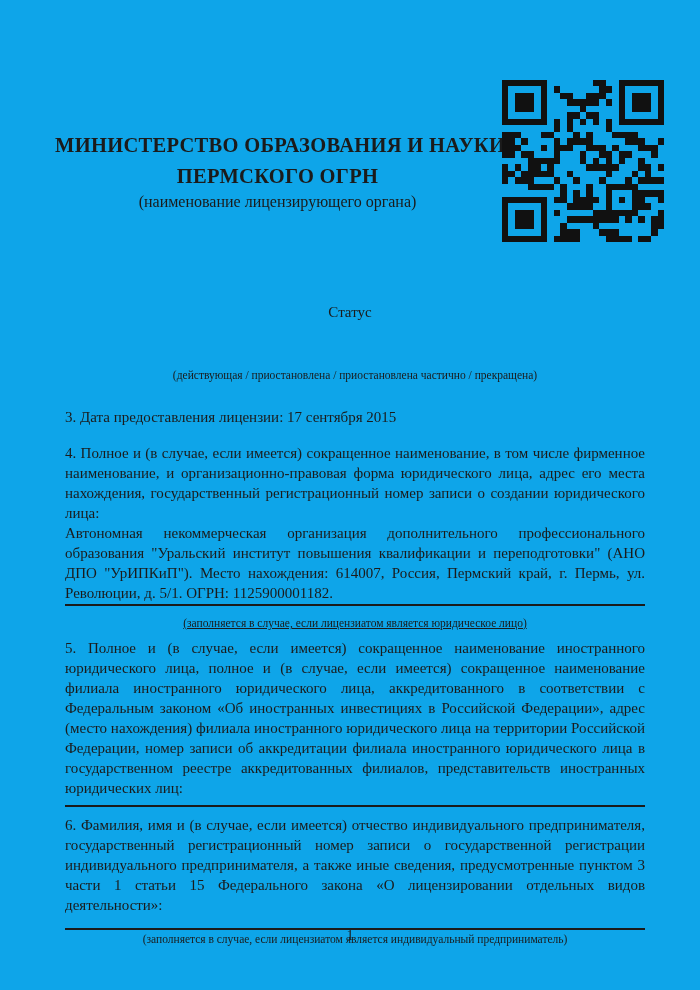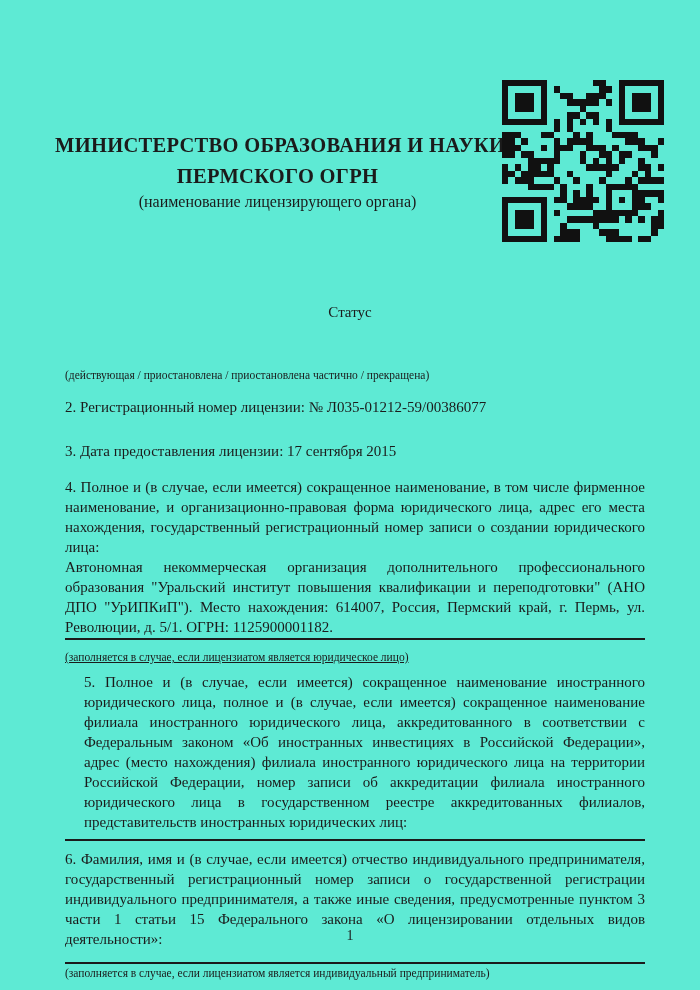--- a/index.html
+++ b/index.html
@@ -4,21 +4,21 @@
 <style>
   html, body {
     margin: 0;
     padding: 0;
     background: #ffffff;
   }
   .page {
     position: relative;
     width: 700px;
     height: 990px;
-    background: #5eead4;
+    background: #0ea5e9;
     font-family: "Liberation Serif", serif;
     color: #1b1b1b;
     overflow: hidden;
   }
   .ministry-block {
     position: absolute;
     top: 130px;
     left: 55px;
     width: 445px;
     text-align: center;
@@ -60,33 +60,34 @@
     line-height: 20px;
   }
   .item-line { margin: 0; }
   .item-para {
     margin: 0;
     text-align: justify;
   }
   .small-caption {
     font-size: 11.5px;
     line-height: 15px;
+    text-align: center;
   }
   .blank-rule {
     border: none;
     border-top: 2px solid #1b1b1b;
     margin: 0;
     height: 0;
   }
   .mt-i2 { margin-top: 14px; }
   .mt-i3 { margin-top: 24px; }
   .mt-i4 { margin-top: 16px; }
   .rule-i4 { margin-top: 1px; }
   .cap-i4 { margin-top: 10px; text-decoration: underline; }
-  .mt-i5 { margin-top: 7px; margin-left: 19px; }
+  .mt-i5 { margin-top: 7px; }
   .rule-i5 { margin-top: 7px; }
   .cap-i5 { margin-top: 2px; }
   .mt-i6 { margin-top: 8px; }
   .rule-i6 { margin-top: 13px; }
   .cap-i6 { margin-top: 2px; }
   .page-number {
     position: absolute;
     top: 928px;
     left: 0;
     width: 700px;
@@ -414,21 +415,20 @@
     </svg>
 
   <div class="doc-title">
     <div>Статус</div>
   </div>
 
   <div class="body-block">
 
     <div class="small-caption">(действующая / приостановлена / приостановлена частично / прекращена)</div>
 
-    <p class="item-line mt-i2">2. Регистрационный номер лицензии: № Л035-01212-59/00386077</p>
 
     <p class="item-line mt-i3">3. Дата предоставления лицензии: 17 сентября 2015</p>
 
     <p class="item-para mt-i4">4. Полное и (в случае, если имеется) сокращенное наименование, в том числе фирменное наименование, и организационно-правовая форма юридического лица, адрес его места нахождения, государственный регистрационный номер записи о создании юридического лица:</p>
     <p class="item-para">Автономная некоммерческая организация дополнительного профессионального образования "Уральский институт повышения квалификации и переподготовки" (АНО ДПО "УрИПКиП"). Место нахождения: 614007, Россия, Пермский край, г. Пермь, ул. Революции, д. 5/1. ОГРН: 1125900001182.</p>
     <hr class="blank-rule rule-i4">
     <div class="small-caption cap-i4">(заполняется в случае, если лицензиатом является юридическое лицо)</div>
 
     <p class="item-para mt-i5">5. Полное и (в случае, если имеется) сокращенное наименование иностранного юридического лица, полное и (в случае, если имеется) сокращенное наименование филиала иностранного юридического лица, аккредитованного в соответствии с Федеральным законом «Об иностранных инвестициях в Российской Федерации», адрес (место нахождения) филиала иностранного юридического лица на территории Российской Федерации, номер записи об аккредитации филиала иностранного юридического лица в государственном реестре аккредитованных филиалов, представительств иностранных юридических лиц:</p>
     <hr class="blank-rule rule-i5">

